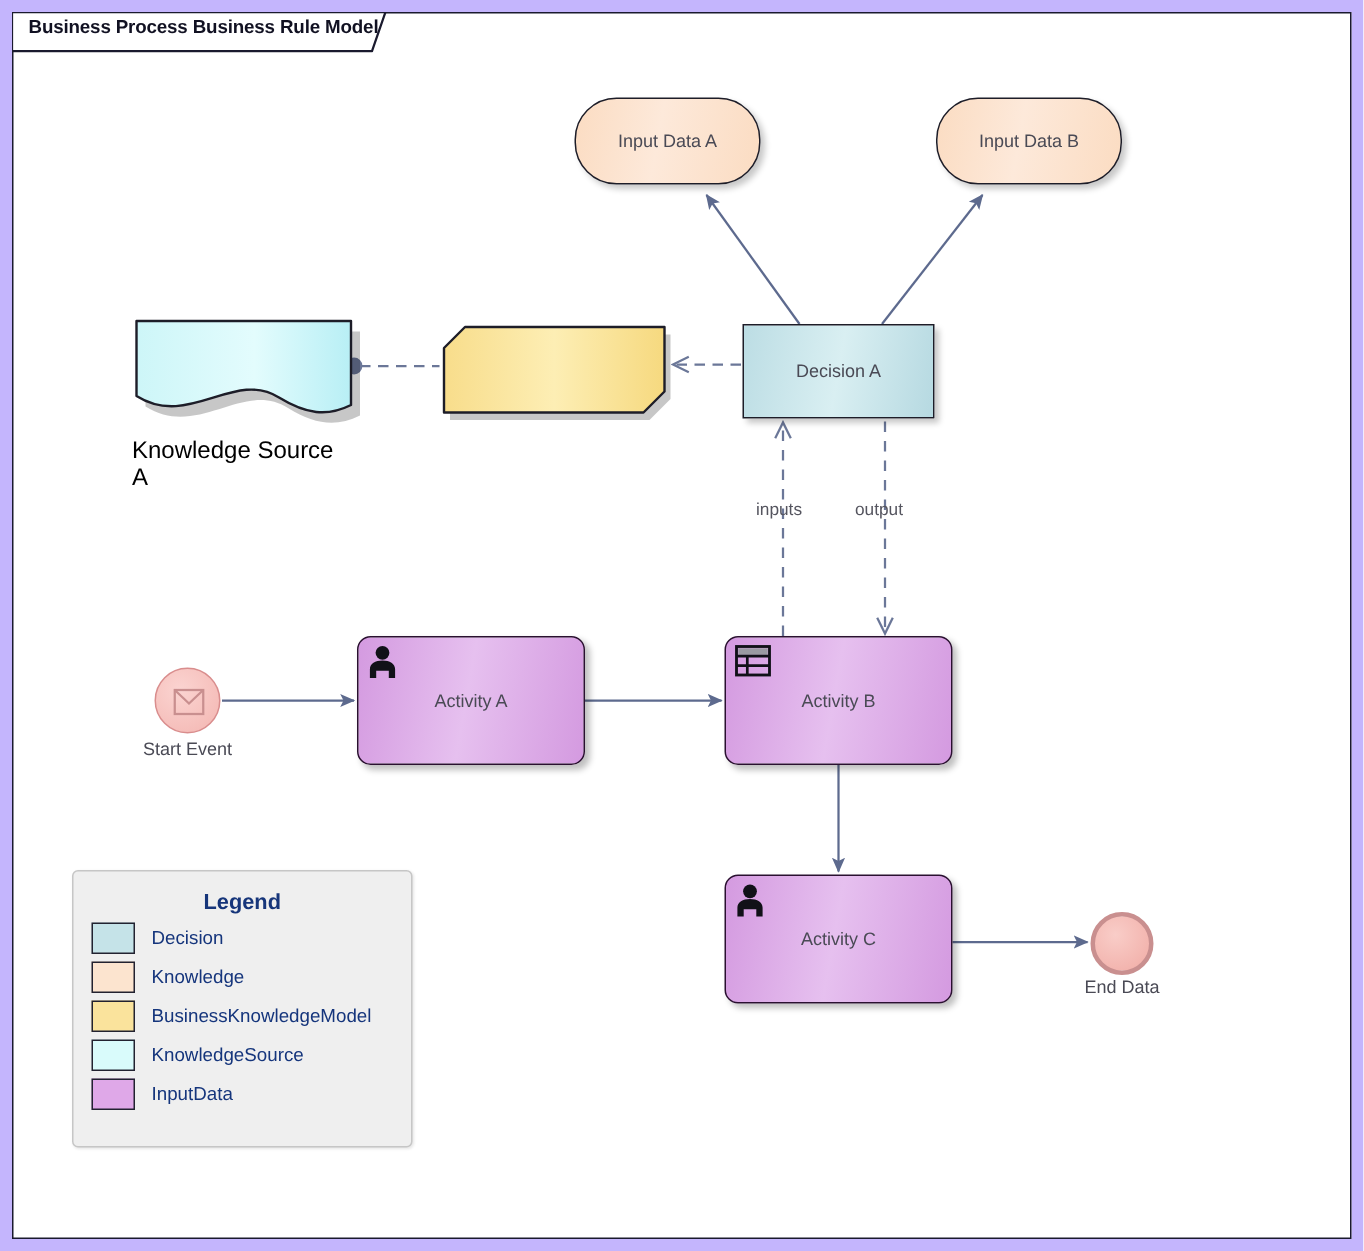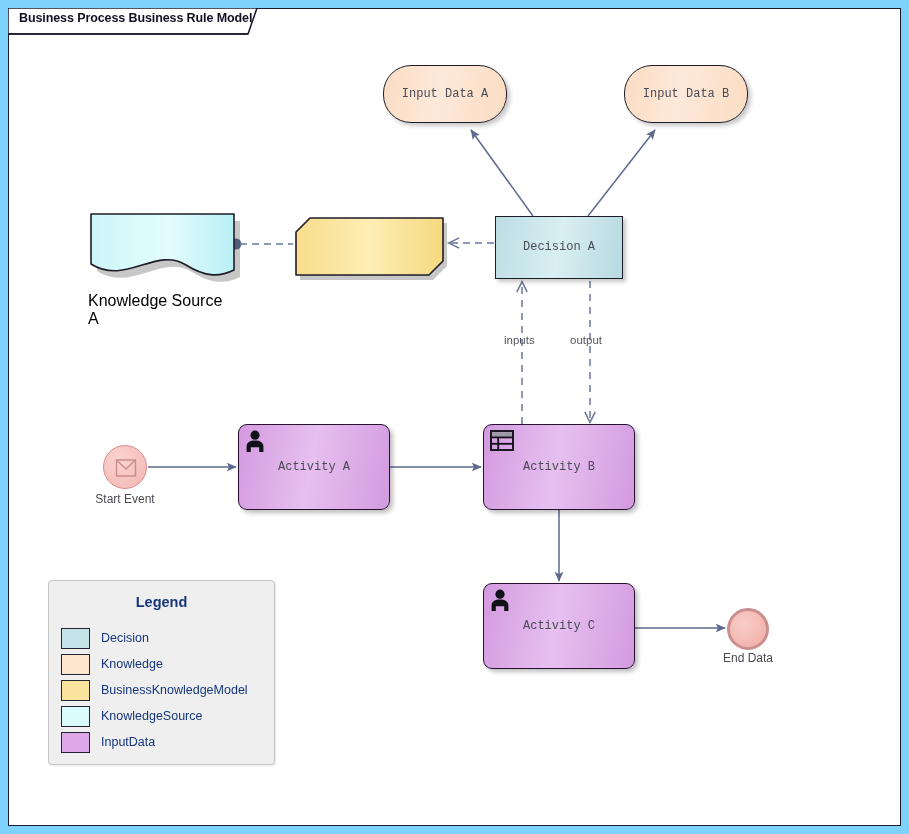--- a/index.html
+++ b/index.html
@@ -1,21 +1,21 @@
 <!DOCTYPE html>
 <html><head>
 <meta charset="utf-8">
 <style>
   html,body{margin:0;padding:0;background:#ffffff;}
   body{font-family:"Liberation Sans","DejaVu Sans",sans-serif;}
 
   #canvas{
     position:relative;
     width:909px;height:834px;
-    background:#7dd3fc;
+    background:#c4b5fd;
     overflow:hidden;
     box-sizing:border-box;
   }
   
   #frame{
     position:absolute;
     left:8px;top:8px;
     width:893px;height:818px;
     border:1.5px solid #1a1a2e;
     box-sizing:border-box;
@@ -43,21 +43,20 @@
   
   .node{position:absolute;box-sizing:border-box;z-index:3;}
   .node .lbl{
     position:absolute;left:0;top:0;width:100%;height:100%;
     display:flex;align-items:center;justify-content:center;
     text-align:center;
     font-size:12px;color:#4a4a55;
     padding:2px 8px;box-sizing:border-box;
     line-height:1.25;
     pointer-events:none;
-    font-family:Liberation Mono, monospace;
   }
 
   
   .inputdata{
     border-radius:28px;
     border:1.6px solid #1d1d28;
     background:linear-gradient(100deg,#fbdcc2 0%,#fde9da 45%,#fbdcc2 100%);
     box-shadow:3px 3px 4px rgba(0,0,0,0.22);
   }
   
@@ -292,21 +291,21 @@
       </svg>
     </span>
     <div class="lbl">Activity C</div>
   </div>
 
   <div class="node event end-ev" style="left:727px;top:608px;width:42px;height:42px;"></div>
   <div class="ev-cap" style="left:748px;top:651px;">End Data</div>
 
   <div id="legend">
     <div id="legend-title">Legend</div>
-    <div id="legend-rows" style="margin-top:16px;">
+    <div id="legend-rows" style="margin-top:3px;">
         <div class="leg-row">
           <span class="leg-sw" style="background: rgb(197, 227, 232);"></span>
           <span class="leg-txt">Decision</span>
         </div>
         <div class="leg-row">
           <span class="leg-sw" style="background: rgb(252, 228, 207);"></span>
           <span class="leg-txt">Knowledge</span>
         </div>
         <div class="leg-row">
           <span class="leg-sw" style="background: rgb(250, 227, 156);"></span>

